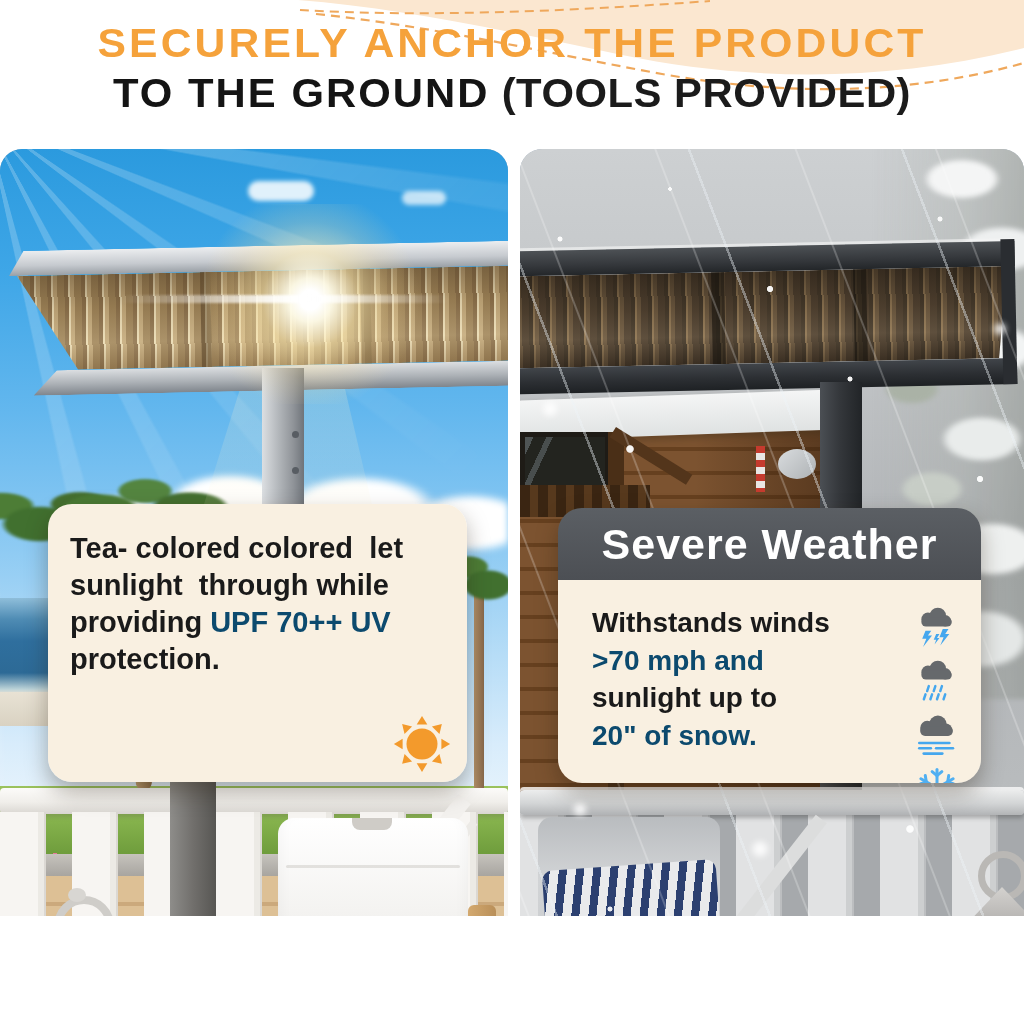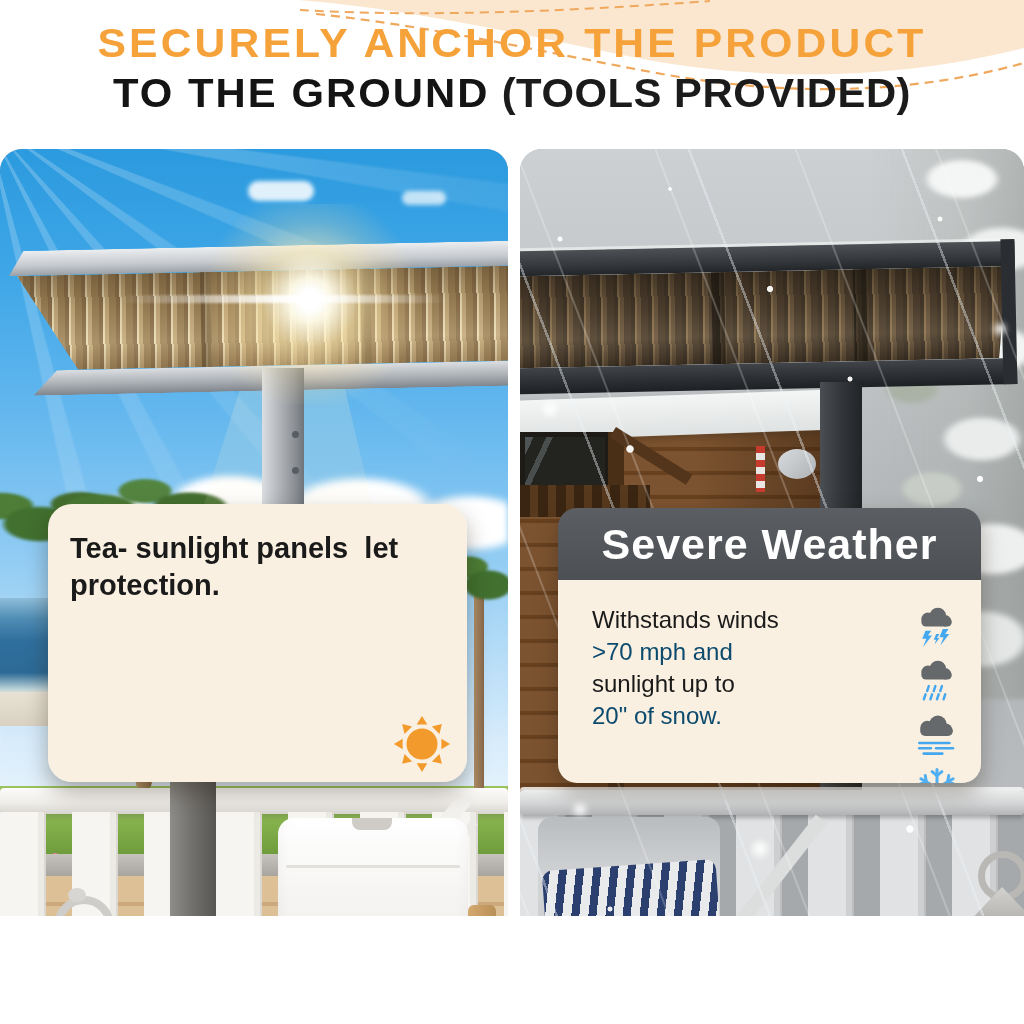--- a/index.html
+++ b/index.html
@@ -202,33 +202,33 @@
       radial-gradient(11px 11px at 30px 260px,rgba(255,255,255,.85) 55%,transparent 70%),
       radial-gradient(10px 10px at 350px 420px,rgba(255,255,255,.9) 55%,transparent 70%),
       radial-gradient(12px 12px at 150px 540px,rgba(255,255,255,.85) 55%,transparent 70%),
       radial-gradient(10px 10px at 430px 560px,rgba(255,255,255,.9) 55%,transparent 70%),
       radial-gradient(12px 12px at 240px 700px,rgba(255,255,255,.85) 55%,transparent 70%),
       radial-gradient(10px 10px at 60px 660px,rgba(255,255,255,.9) 55%,transparent 70%);}
 
   
   .card{border-radius:24px;box-shadow:0 10px 22px rgba(40,30,15,.35);overflow:hidden;z-index:20;}
   #card-summer{left:48px;top:504px;width:419px;height:278px;}
-  #card-severe{left:558px;top:508px;width:423px;height:275px;border-radius:19px;}
+  #card-severe{left:558px;top:508px;width:423px;height:275px;}
   .card-head{height:74px;display:flex;align-items:center;justify-content:center;}
   #card-summer .card-head{background:linear-gradient(180deg,#f8ab55,#f5a041);}
   #card-severe .card-head{height:72px;background:linear-gradient(180deg,#5b5f64,#4c4f54);}
   .card-head .t{color:#fff;font-weight:bold;letter-spacing:1px;}
   #card-summer .t{font-size:47px;}
   #card-severe .t{font-size:43px;}
   .card-body{position:relative;background:#f9f0e1;height:100%;}
   .sbody{padding:26px 14px 0 22px;font-size:29px;font-weight:bold;color:#1a1a1a;line-height:1.28;}
   .bodyline{white-space:pre-wrap;}
   .orange{color:#0c4a6e;}
   .sun-wrap{right:12px;bottom:102px;width:62px;height:62px;}
-  .vbody{display:flex;padding:24px 3px 0 34px;font-size:24px;font-weight:normal;color:#1a1a1a;line-height:1.34;}
+  .vbody{display:flex;padding:24px 3px 0 34px;font-size:28px;font-weight:bold;color:#1a1a1a;line-height:1.34;}
   .vtext{flex:1;}
   .vicons{width:66px;display:flex;flex-direction:column;align-items:center;gap:7px;padding-top:2px;margin-right:8px;}
   .wicon{width:46px;height:46px;display:block;}
 </style>
 </head>
 <body>
 
 <div id="canvas">
 
   <svg id="swoosh" class="ab" viewBox="0 0 1024 150" xmlns="http://www.w3.org/2000/svg">
@@ -322,21 +322,23 @@
     <div class="ab pr-lant-top"></div>
     <div class="ab pr-lant-body"></div>
     <div class="ab rain"></div>
     <div class="ab snow1"></div>
     <div class="ab snow2"></div>
   </div>
 
   <div id="card-summer" class="ab card">
     <div class="card-body">
       <div class="sbody">
-        <div class="bodyline">Tea- sunlight panels  let</div>
+        <div class="bodyline">Tea- colored colored  let</div>
+        <div class="bodyline">sunlight  through while</div>
+        <div class="bodyline"><span>providing </span><span class="orange">UPF 70++ UV</span></div>
         <div class="bodyline">protection.</div>
       </div>
     </div>
     <div class="ab sun-wrap" style="right:14px;bottom:8px;top:auto;left:auto;">
       <svg viewBox="0 0 64 64" width="62" height="62" xmlns="http://www.w3.org/2000/svg">
         <g fill="#F39A2C">
           <circle cx="32" cy="33" r="16"></circle>
           <g>
               <polygon points="32,4 37.5,13 26.5,13"></polygon>
             </g>

